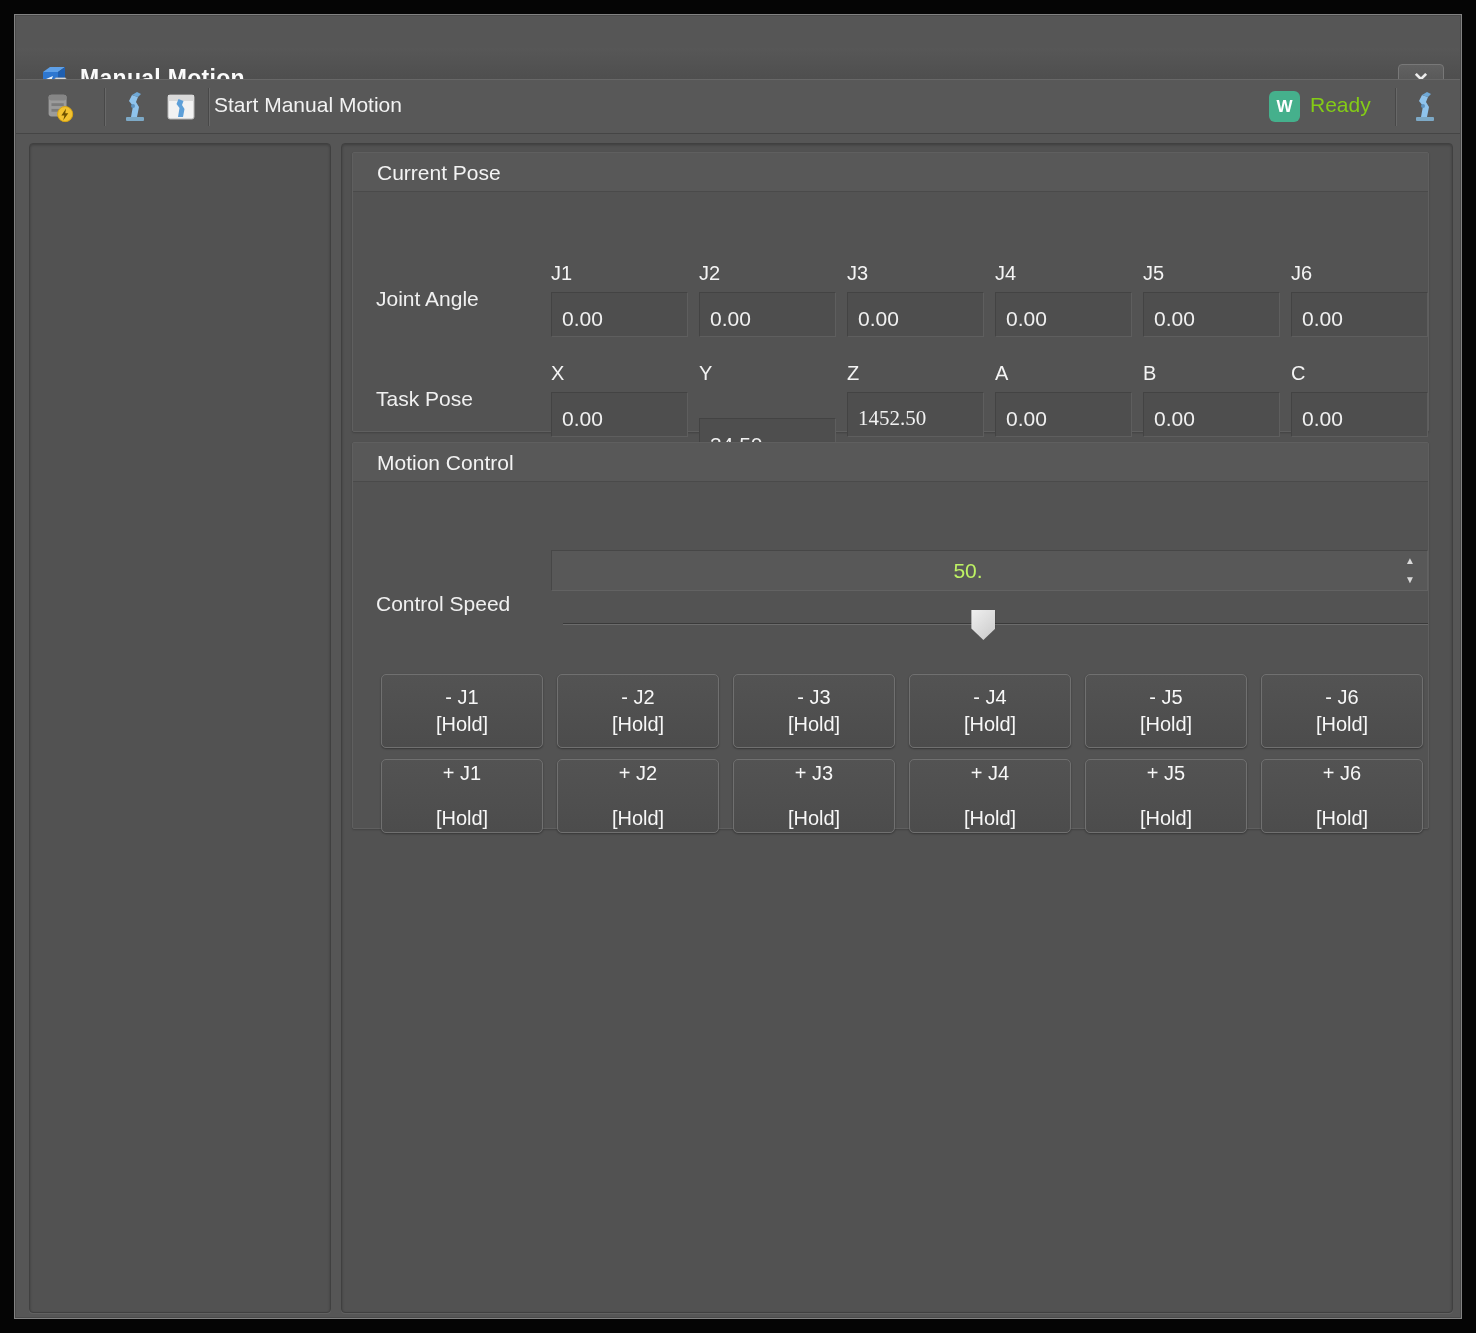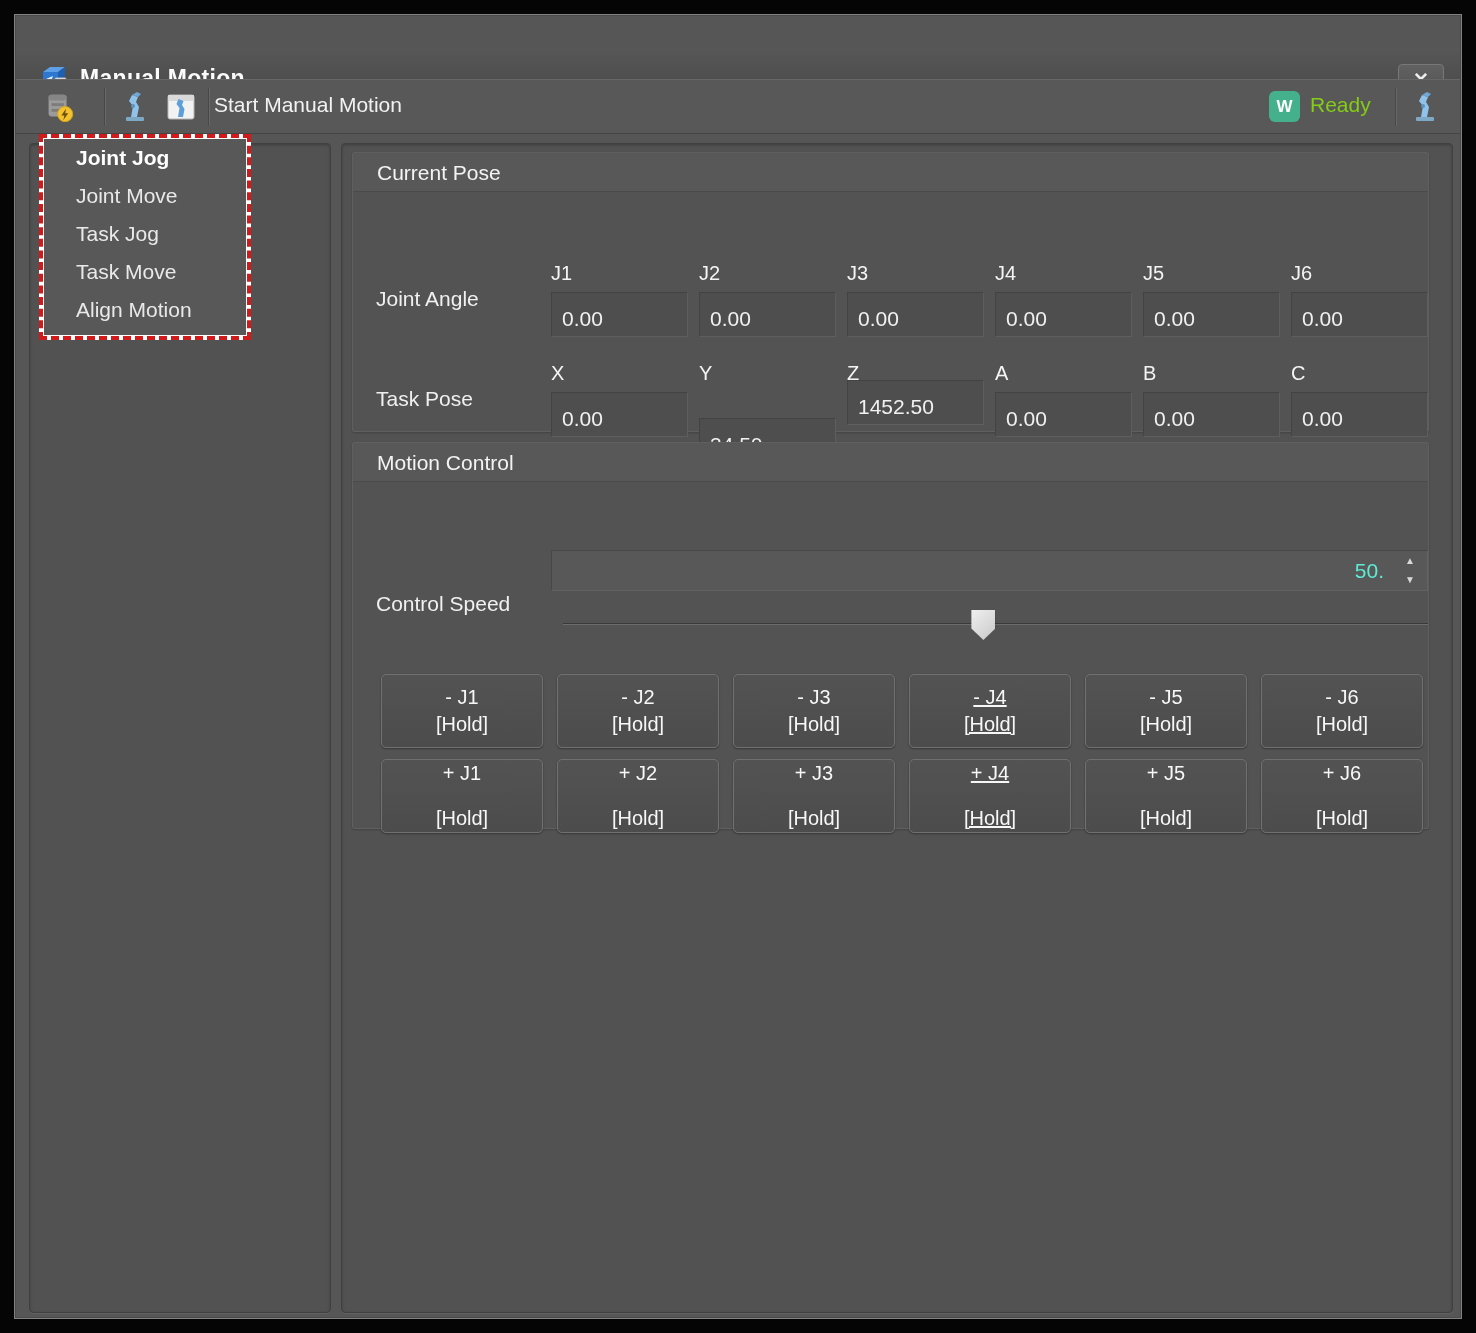--- a/index.html
+++ b/index.html
@@ -94,21 +94,21 @@
     padding:8px 10px 0 10px; outline:none;
   }
 
   
   .speed-box {
     position:absolute; left:198px; top:68px; width:877px; height:41px;
     background:#585858; border:1px solid; border-color:#474747 #626262 #626262 #474747;
   }
   .speed-input {
     position:absolute; left:0; top:0; width:838px; height:39px; background:transparent;
-    border:none; outline:none; color:#5eead4; font-size:21px; text-align:right;
+    border:none; outline:none; color:#bef264; font-size:21px; text-align:center;
     font-family:"Liberation Sans", sans-serif; padding-right:6px;
   }
   .spinner { position:absolute; right:2px; top:1px; width:30px; height:37px; }
   .spin { position:absolute; left:0; width:30px; height:18px; color:#d9d9d9; font-size:10px; text-align:center; line-height:18px; }
   .spin.up { top:0; } .spin.down { top:19px; }
 
   .slider { position:absolute; left:210px; top:128px; width:865px; height:32px; }
   .slider-track { position:absolute; left:0; right:0; top:13px; height:1px; background:#3a3a3a; box-shadow:0 1px 0 rgba(130,130,130,0.55); }
   .slider-thumb {
     position:absolute; top:0; width:24px; height:30px; margin-left:-12px;
@@ -120,21 +120,21 @@
   .jog-btn {
     position:absolute; width:162px; height:74px;
     background:linear-gradient(#535353,#4c4c4c);
     border:1px solid #707070; border-radius:5px;
     color:#f7f7f7; font-size:20px; font-family:"Liberation Sans", sans-serif;
     display:flex; flex-direction:column; align-items:center; justify-content:center;
     line-height:27px; box-shadow:0 1px 2px rgba(0,0,0,0.35);
   }
   .btnrow-1 { top:192px; } .btnrow-2 { top:277px;gap:18px; }
   .btncol-0 { left:28px; } .btncol-1 { left:204px; } .btncol-2 { left:380px; }
-  .btncol-3 { left:556px;text-decoration:underline; } .btncol-4 { left:732px; } .btncol-5 { left:908px; }
+  .btncol-3 { left:556px; } .btncol-4 { left:732px; } .btncol-5 { left:908px; }
 </style>
 </head>
 <body>
 
 <div class="stage">
   <div class="window">
 
     <div class="titlebar">
       <svg class="app-icon" viewBox="0 0 34 34">
         <polygon points="5,10 12,5 27,5 20,10" fill="#5ea0e8"></polygon>
@@ -188,28 +188,20 @@
           <rect x="8" y="27" width="18" height="4" rx="1" fill="#7da9c6"></rect>
           <path d="M13 27 L15 16 L11 11 L14 5 L20 7 L18 12 L21 17 L19 27 Z" fill="#8fc3ec"></path>
           <path d="M14 5 L20 7 L23 4 L19 2 Z" fill="#6fa8d6"></path>
           <circle cx="15" cy="16" r="2" fill="#5e93c0"></circle>
         </svg>
       </div>
     </div>
 
     <div class="panel sidebar-panel"></div>
 
-    <div class="jog-list">
-      <div class="jog-annotation"></div>
-      <div class="list-item selected">Joint Jog</div>
-      <div class="list-item">Joint Move</div>
-      <div class="list-item">Task Jog</div>
-      <div class="list-item">Task Move</div>
-      <div class="list-item">Align Motion</div>
-    </div>
 
     <div class="panel main-panel">
 
       <div class="group" style="top:8px; height:280px;">
         <div class="group-title">Current Pose</div>
         <div class="group-body">
           <div class="row-label" style="top:95px">Joint Angle</div>
 
           <div class="field-header colpos-0" style="top:70px">J1</div>
           <div class="field-header colpos-1" style="top:70px">J2</div>
@@ -229,21 +221,21 @@
 
           <div class="field-header colpos-0" style="top:170px">X</div>
           <div class="field-header colpos-1" style="top:170px">Y</div>
           <div class="field-header colpos-2" style="top:170px">Z</div>
           <div class="field-header colpos-3" style="top:170px">A</div>
           <div class="field-header colpos-4" style="top:170px">B</div>
           <div class="field-header colpos-5" style="top:170px">C</div>
 
           <input class="field-input colpos-0" style="top: 200px;" readonly="" value="0.00">
           <input class="field-input colpos-1" style="top: 200px; margin-top: 26px;" readonly="" value="34.50">
-          <input class="field-input colpos-2" style="top: 188px;" readonly="" value="1452.50">
+          <input class="field-input colpos-2" style="top: 200px; font-family: Liberation Serif, serif;" readonly="" value="1452.50">
           <input class="field-input colpos-3" style="top: 200px;" readonly="" value="0.00">
           <input class="field-input colpos-4" style="top: 200px;" readonly="" value="0.00">
           <input class="field-input colpos-5" style="top: 200px;" readonly="" value="0.00">
         </div>
       </div>
 
       <div class="group" style="top:298px; height:387px;">
         <div class="group-title">Motion Control</div>
         <div class="group-body">
 

